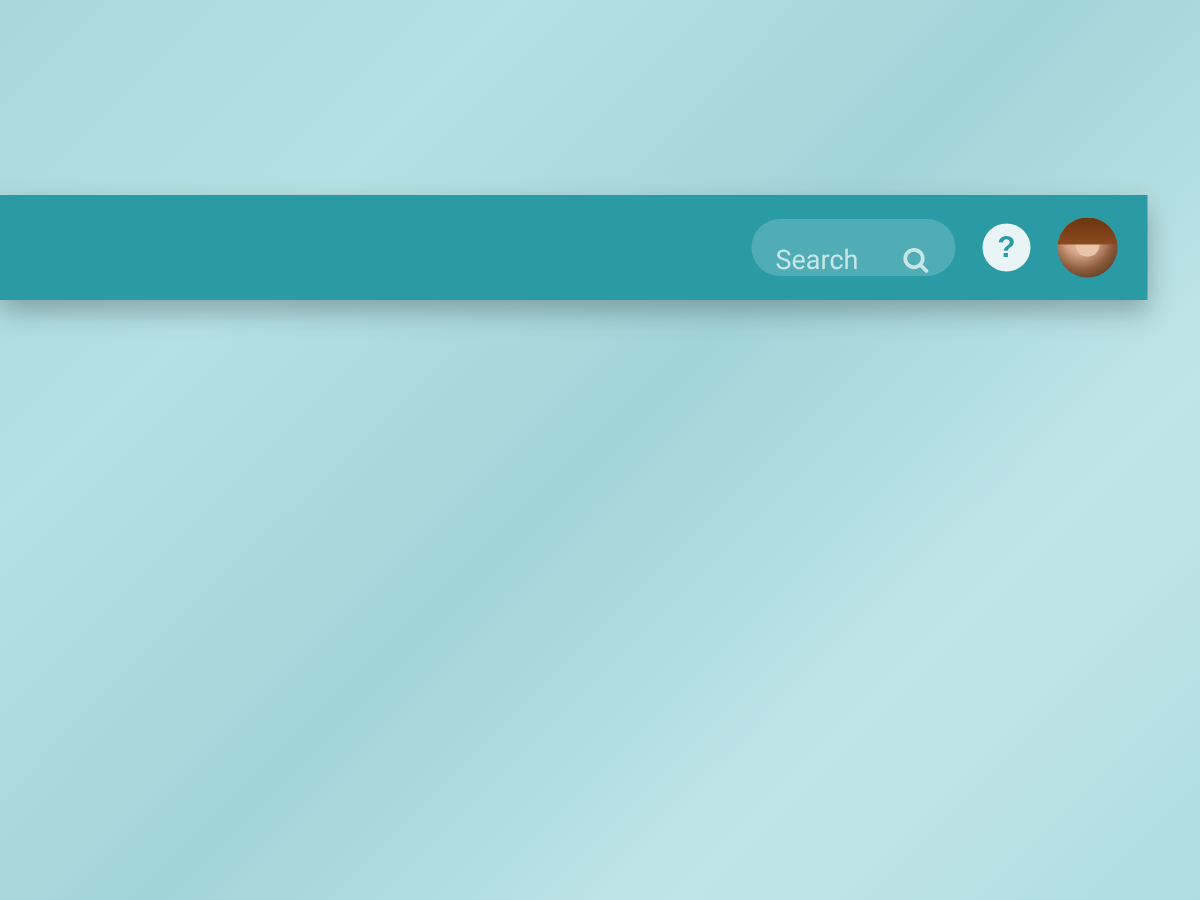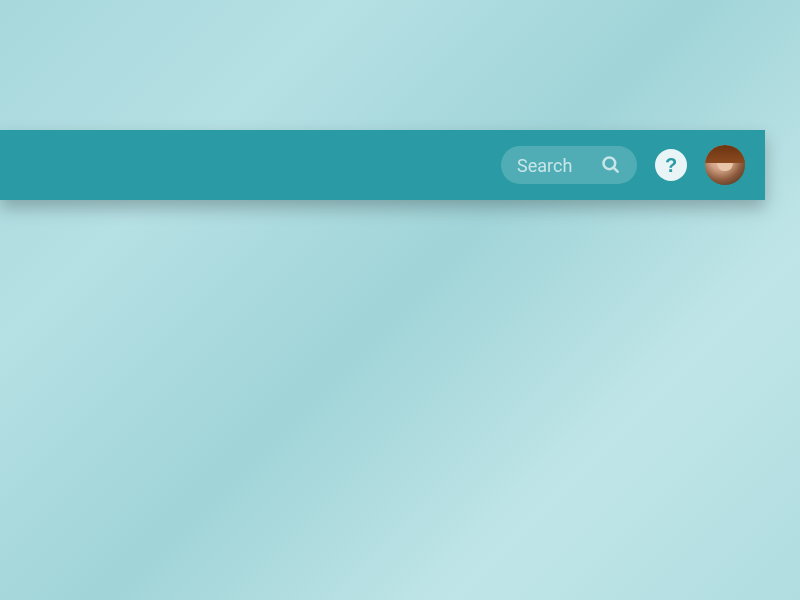--- a/index.html
+++ b/index.html
@@ -24,21 +24,21 @@
       background: #2a9ba5;
       display: flex;
       align-items: center;
       justify-content: flex-end;
       padding-right: 20px;
       gap: 18px;
       box-shadow: 0 8px 16px rgba(0,0,0,0.25);
     }
     .search-container {
       display: flex;
-      align-items: center;
+      align-items: flex-end;
       background: rgba(255,255,255,0.18);
       border-radius: 20px;
       height: 38px;
       padding: 0 16px;
       gap: 14px;
     }
     .search-input {
       background: transparent;
       border: none;
       outline: none;

